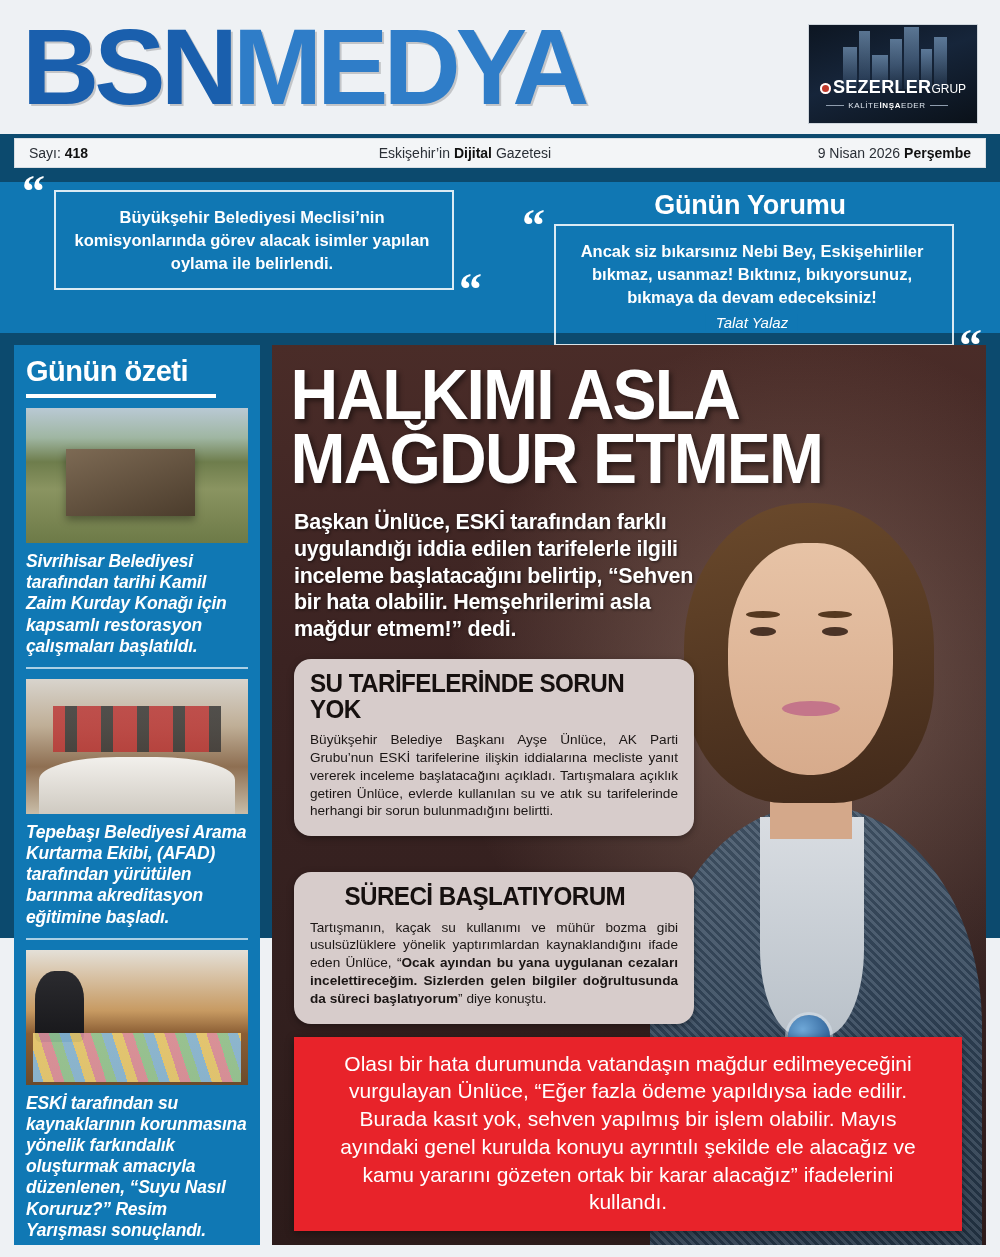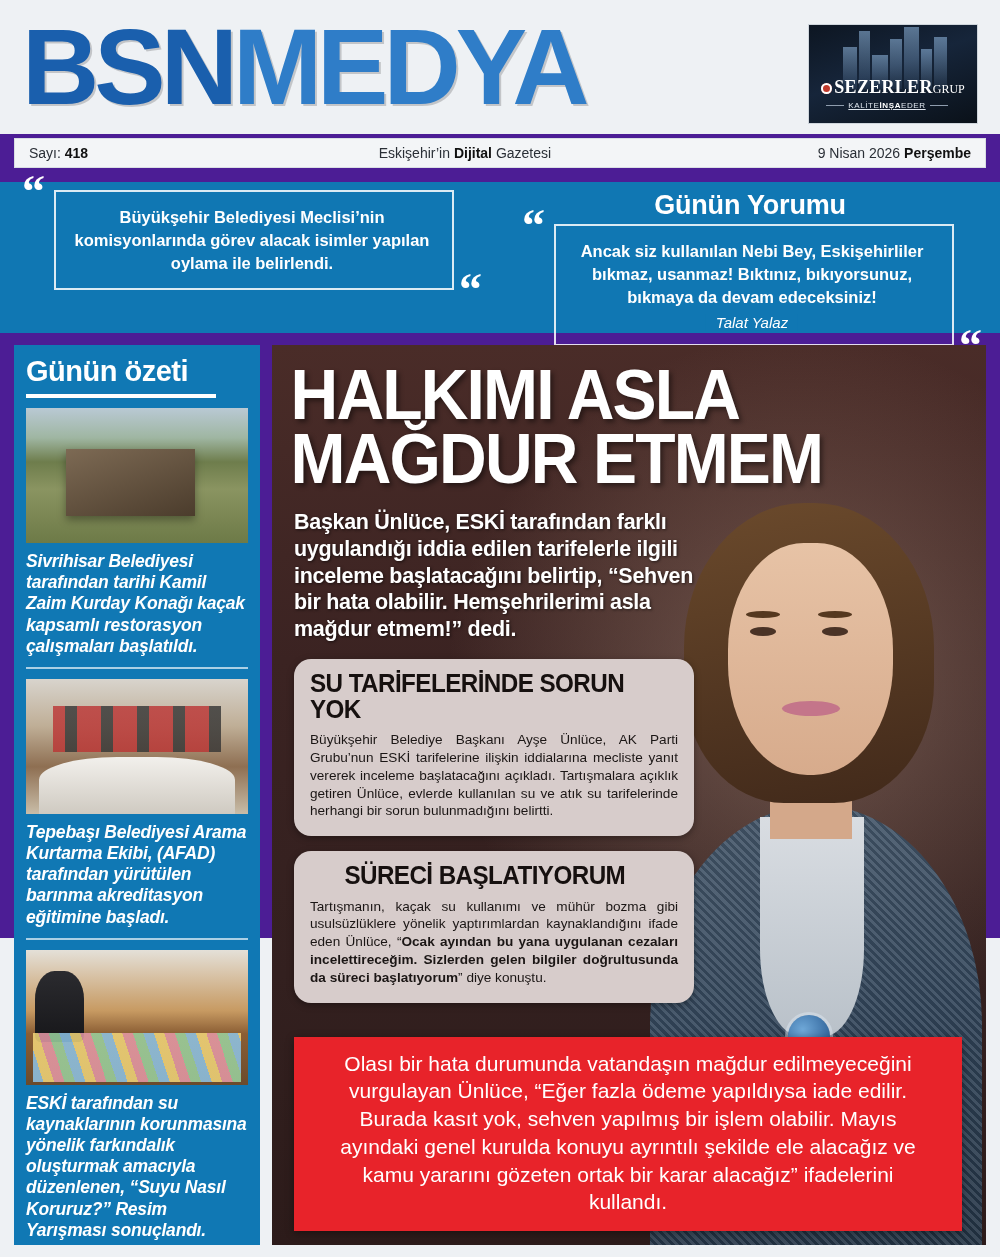--- a/index.html
+++ b/index.html
@@ -3,21 +3,21 @@
 <meta charset="utf-8">
 <title>BSN MEDYA</title>
 <style>
   * { margin:0; padding:0; box-sizing:border-box; }
   html, body {
     width:1000px; height:1257px;
     background:#eef1f4;
     font-family:"Liberation Sans", sans-serif;
     overflow:hidden;
   }
-  .page { position:relative; width:1000px; height:938px; background:#4c1d95; }
+  .page { position:relative; width:1000px; height:938px; background:#0c4a6e; }
 
   
   .masthead { position:relative; height:134px; background:#eef1f4; }
   .logo {
     position:absolute; left:22px; top:14px;
     font-family:"Liberation Sans", sans-serif;
     font-weight:700; font-size:107px; line-height:1;
     letter-spacing:-5px;
     color:#1a5fad;
     text-shadow:2px 2px 0 rgba(0,0,0,0.18);
@@ -31,31 +31,31 @@
     overflow:hidden;
   }
   .ad-sky { position:absolute; inset:0; }
   .ad-bld {
     position:absolute; bottom:34px;
     background:linear-gradient(180deg, rgba(150,190,230,.55), rgba(90,130,180,.12));
   }
   .ad-name {
     position:absolute; left:0; right:0; top:52px;
     text-align:center; color:#fff;
-    font-size:18px; font-weight:700; letter-spacing:.3px;font-family:Liberation Serif, serif;
+    font-size:18px; font-weight:700; letter-spacing:.3px;
   }
   .ad-name .grup { font-size:12px; font-weight:400; letter-spacing:0; }
   .ad-mark {
     display:inline-block; width:11px; height:11px; border-radius:50%;
     background:#c0392b; margin-right:2px; vertical-align:middle;
     box-shadow:inset 0 0 0 2px #fff;
   }
   .ad-tag {
     position:absolute; left:10px; right:22px; top:76px;
-    text-align:center; color:#dfe6ee; font-size:8px; letter-spacing:.6px;text-decoration:underline;
+    text-align:center; color:#dfe6ee; font-size:8px; letter-spacing:.6px;
   }
   .ad-tag b { color:#fff; }
   .ad-tag .ln { display:inline-block; width:18px; height:1px; background:#8f9dae; vertical-align:middle; margin:0 4px; }
 
   
   .infobar {
     position:absolute; left:14px; right:14px; top:138px; height:30px;
     border:1px solid #d9dee3; background:#f3f5f7;
     display:flex; align-items:center; padding:0 14px;
     font-size:14px; color:#2a2f36;
@@ -182,21 +182,21 @@
     color:#fff; font-weight:700;
     font-size:21.5px; line-height:1.25; letter-spacing:-.3px;
     text-shadow:1px 1px 3px rgba(0,0,0,.6);
   }
   .artbox {
     position:relative; margin:16px 0 0 22px; width:400px;
     background:#d7cccb; padding:12px 16px 16px;
     box-shadow:0 2px 7px rgba(0,0,0,.35);
     border-radius:17px;
   }
-  .artbox.second { margin-top:15px; }
+  .artbox.second { margin-top:36px; }
   .art-h {
     font-size:25.5px; font-weight:700; color:#16100f; letter-spacing:-.6px;
     line-height:1; margin-bottom:9px; transform:scaleX(.95); transform-origin:left;
   }
   .artbox.second .art-h { text-align:center; transform:scaleX(.95); }
   .art-p { font-size:13.6px; line-height:1.31; color:#1b1615; text-align:justify; }
   .art-p b { font-weight:700; }
 
   .redbox {
     position:absolute; left:22px; bottom:14px; width:668px;
@@ -244,41 +244,41 @@
           <span class="qmark br">“</span>
           <div class="qtext">Büyükşehir Belediyesi Meclisi’nin komisyonlarında görev alacak isimler yapılan oylama ile belirlendi.</div>
         </div>
       </div>
 
       <div class="band-col">
         <h2>Günün Yorumu</h2>
         <div class="qbox">
           <span class="qmark tl">“</span>
           <span class="qmark br">“</span>
-          <div class="qtext">Ancak siz kullanılan Nebi Bey, Eskişehirliler bıkmaz, usanmaz! Bıktınız, bıkıyorsunuz, bıkmaya da devam edeceksiniz!</div>
+          <div class="qtext">Ancak siz bıkarsınız Nebi Bey, Eskişehirliler bıkmaz, usanmaz! Bıktınız, bıkıyorsunuz, bıkmaya da devam edeceksiniz!</div>
           <div class="author-wrap">
             <div class="qauthor">Talat Yalaz</div>
           </div>
         </div>
       </div>
 
     </div>
   </div>
 
   <div class="content">
 
     <div class="sidebar">
       <div class="sb-title">Günün özeti</div>
       <div class="sb-rule"></div>
 
       <div class="sb-item">
         <div class="sb-photo">
             <div class="ph ph1"></div>
           </div>
-        <div class="sb-cap">Sivrihisar Belediyesi tarafından tarihi Kamil Zaim Kurday Konağı kaçak kapsamlı restorasyon çalışmaları başlatıldı.</div>
+        <div class="sb-cap">Sivrihisar Belediyesi tarafından tarihi Kamil Zaim Kurday Konağı için kapsamlı restorasyon çalışmaları başlatıldı.</div>
       </div>
 
       <div class="sb-item">
         <div class="sb-photo">
             <div class="ph ph2"></div>
           </div>
         <div class="sb-cap">Tepebaşı Belediyesi Arama Kurtarma Ekibi, (AFAD) tarafından yürütülen barınma akreditasyon eğitimine başladı.</div>
       </div>
 
       <div class="sb-item">

